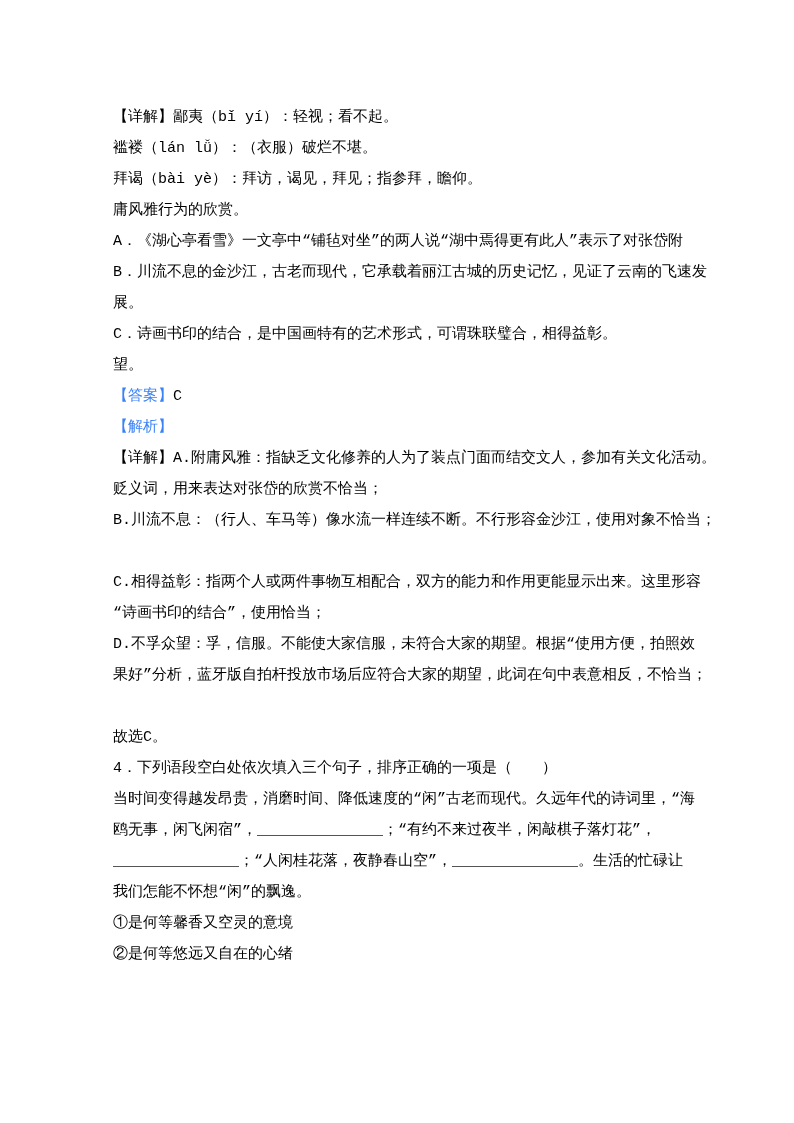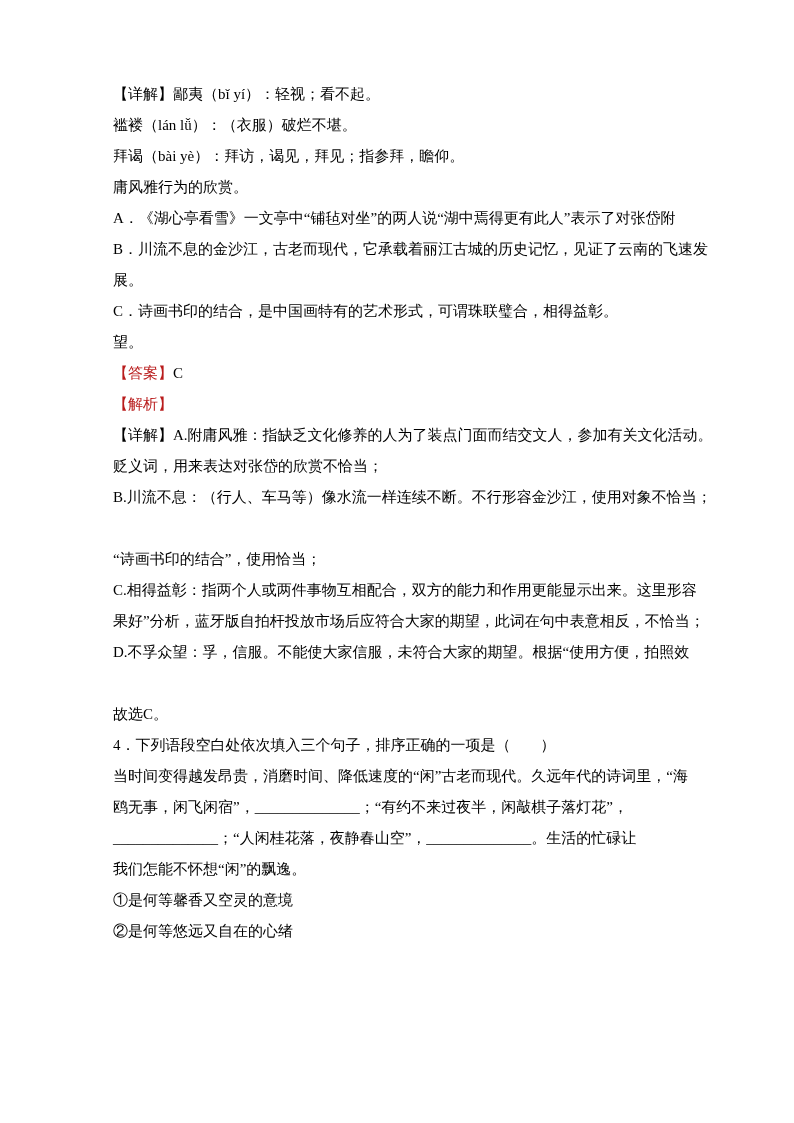--- a/index.html
+++ b/index.html
@@ -10,34 +10,35 @@
   .page {
     position: relative;
     width: 794px;
     height: 1123px;
     background: #ffffff;
     overflow: hidden;
     font-family: "Liberation Serif", serif;
   }
   .content {
     position: absolute;
-    top: 79px;
+    top: 102px;
     left: 113px;
     width: 568px;
+    font-family: Liberation Mono, monospace;
   }
   .line {
     height: 31px;
     line-height: 31px;
     font-size: 15px;
     color: #000000;
     white-space: nowrap;
     letter-spacing: 0;
   }
   .line .blue {
-    color: #b91c1c;
+    color: #3b82f6;
   }
 </style>
 </head>
 <body>
 
 <div class="page">
   <div class="content">
       <div class="line"><span>【详解】鄙夷（bǐ yí）：轻视；看不起。</span></div>
       <div class="line"><span>褴褛（lán lǚ）：（衣服）破烂不堪。</span></div>
       <div class="line"><span>拜谒（bài yè）：拜访，谒见，拜见；指参拜，瞻仰。</span></div>
@@ -46,24 +47,24 @@
       <div class="line"><span>B．川流不息的金沙江，古老而现代，它承载着丽江古城的历史记忆，见证了云南的飞速发</span></div>
       <div class="line"><span>展。</span></div>
       <div class="line"><span>C．诗画书印的结合，是中国画特有的艺术形式，可谓珠联璧合，相得益彰。</span></div>
       <div class="line"><span>望。</span></div>
       <div class="line"><span class="blue">【答案】</span><span>C</span></div>
       <div class="line"><span class="blue">【解析】</span></div>
       <div class="line"><span>【详解】A.附庸风雅：指缺乏文化修养的人为了装点门面而结交文人，参加有关文化活动。</span></div>
       <div class="line"><span>贬义词，用来表达对张岱的欣赏不恰当；</span></div>
       <div class="line"><span>B.川流不息：（行人、车马等）像水流一样连续不断。不行形容金沙江，使用对象不恰当；</span></div>
       <div class="line"></div>
+      <div class="line"><span>C.相得益彰：指两个人或两件事物互相配合，双方的能力和作用更能显示出来。这里形容</span></div>
       <div class="line"><span>“诗画书印的结合”，使用恰当；</span></div>
-      <div class="line"><span>C.相得益彰：指两个人或两件事物互相配合，双方的能力和作用更能显示出来。这里形容</span></div>
+      <div class="line"><span>D.不孚众望：孚，信服。不能使大家信服，未符合大家的期望。根据“使用方便，拍照效</span></div>
       <div class="line"><span>果好”分析，蓝牙版自拍杆投放市场后应符合大家的期望，此词在句中表意相反，不恰当；</span></div>
-      <div class="line"><span>D.不孚众望：孚，信服。不能使大家信服，未符合大家的期望。根据“使用方便，拍照效</span></div>
       <div class="line"></div>
       <div class="line"><span>故选C。</span></div>
       <div class="line"><span>4．下列语段空白处依次填入三个句子，排序正确的一项是（　　）</span></div>
       <div class="line"><span>当时间变得越发昂贵，消磨时间、降低速度的“闲”古老而现代。久远年代的诗词里，“海</span></div>
       <div class="line"><span>鸥无事，闲飞闲宿”，______________；“有约不来过夜半，闲敲棋子落灯花”，</span></div>
       <div class="line"><span>______________；“人闲桂花落，夜静春山空”，______________。生活的忙碌让</span></div>
       <div class="line"><span>我们怎能不怀想“闲”的飘逸。</span></div>
       <div class="line"><span>①是何等馨香又空灵的意境</span></div>
       <div class="line"><span>②是何等悠远又自在的心绪</span></div>
     </div>

